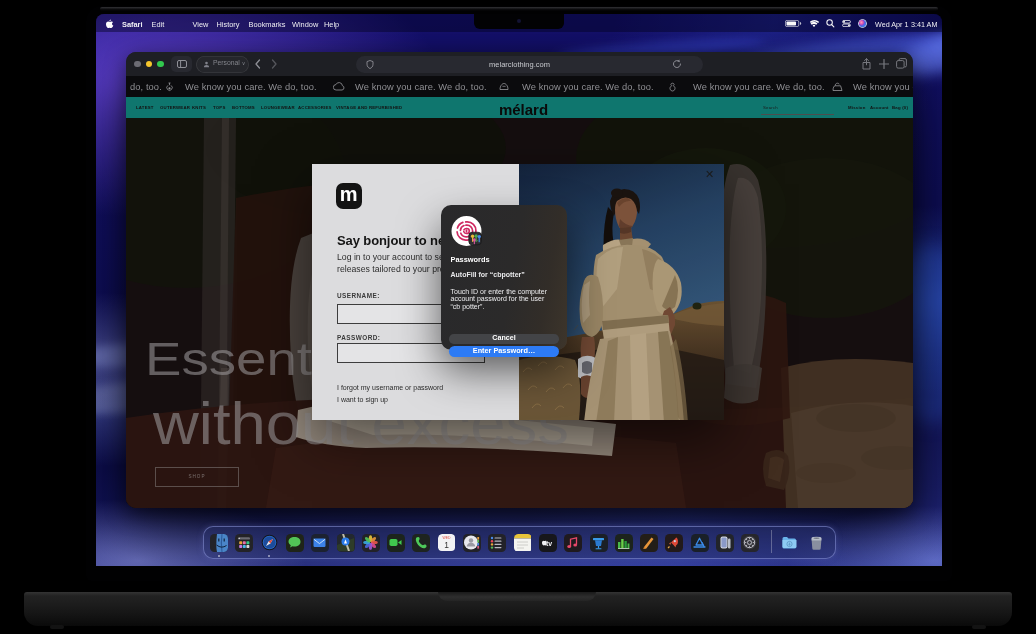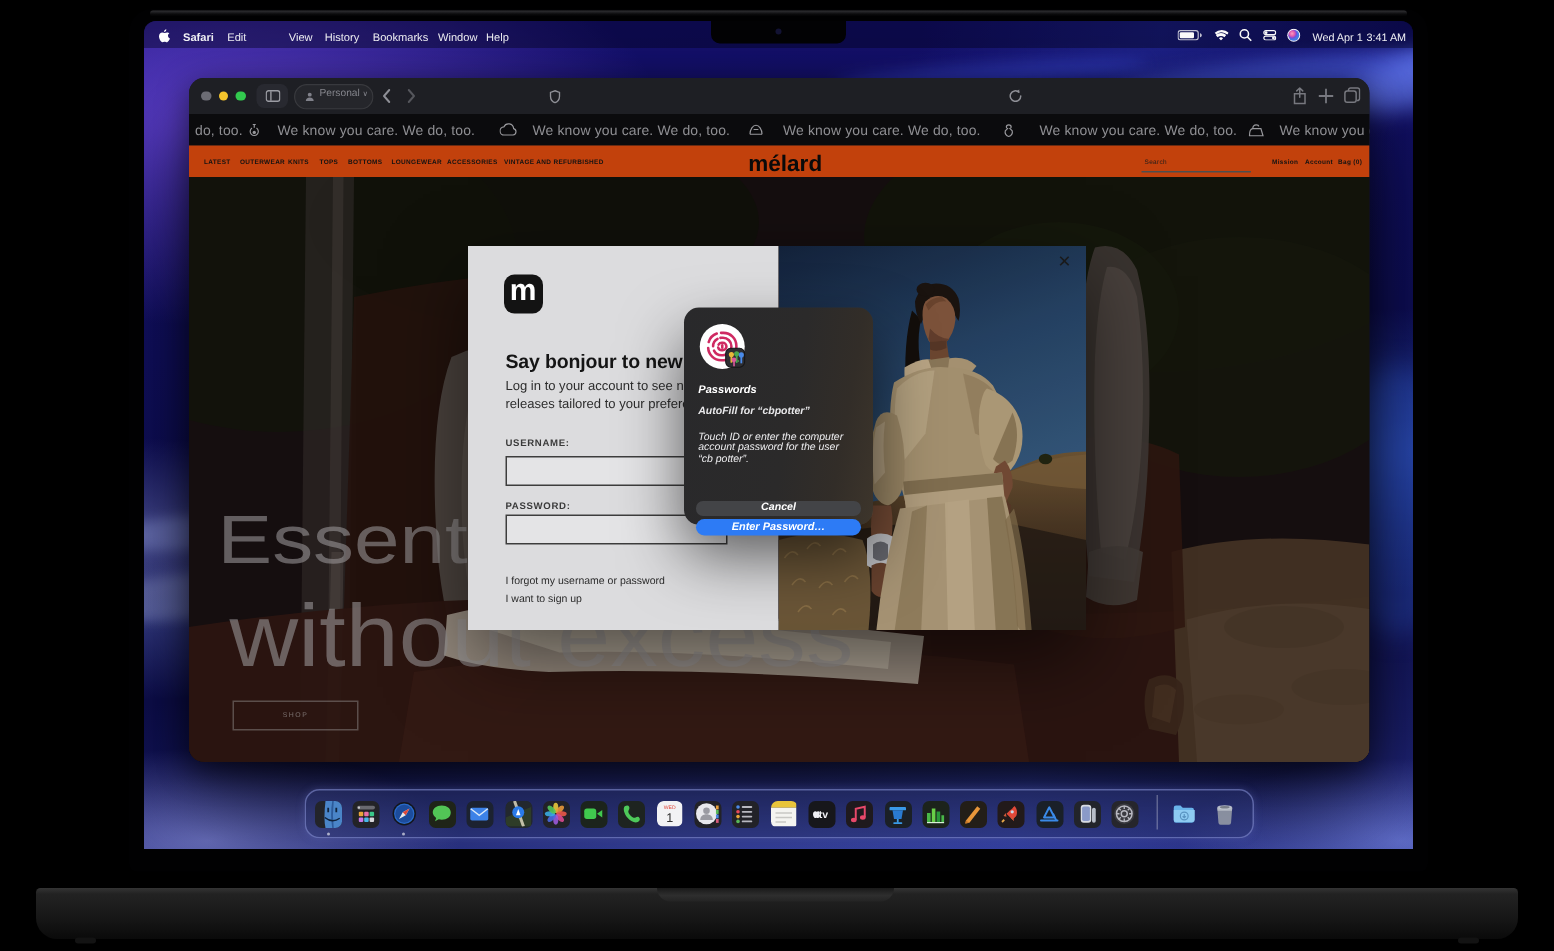--- a/index.html
+++ b/index.html
@@ -56,21 +56,21 @@
     text-align:center; line-height:17px; padding-right:20px; }
   .tbi { position:absolute; }
 
   
   #banner { position:absolute; left:0; top:24px; width:787px; height:21px; background:#0b0b0d;
     color:#8f8f93; font-size:9.3px; overflow:hidden; }
   #banner span { position:absolute; top:5.5px; white-space:nowrap; letter-spacing:.1px; }
   #banner svg { position:absolute; top:6px; }
 
   
-  #nav { position:absolute; left:0; top:45px; width:787px; height:21px; background:#c2410c; color:#131313; }
+  #nav { position:absolute; left:0; top:45px; width:787px; height:21px; background:#0f766e; color:#131313; }
   #nav .mi { position:absolute; top:8.2px; font-size:4.3px; font-weight:700; letter-spacing:.22px; white-space:nowrap; }
   #brand { position:absolute; left:0; top:3.5px; width:787px; text-align:center;
     font-size:15px; font-weight:700; letter-spacing:0; color:#0a0a0a; padding-left:8px; }
   #searchline { position:absolute; left:635px; top:16.5px; width:73px; height:0.5px; background:#4e4e4e; }
 
   
   #page { position:absolute; left:0; top:66px; width:787px; height:390px; background:#150e10; overflow:hidden; }
   #scene { position:absolute; inset:0; }
 
   
@@ -89,24 +89,24 @@
   #mclose { position:absolute; left:393px; top:4px; font-size:11px; color:#1a1a1a; }
   #mlogo { position:absolute; left:23.5px; top:18.5px; width:26.5px; height:26.5px; border-radius:7px;
     background:#131313; color:#fff; font-weight:700; font-size:20px; text-align:center; line-height:23px; }
   #mhead { position:absolute; left:25px; top:68.5px; font-size:13px; font-weight:700; color:#151515; white-space:nowrap; letter-spacing:-.1px; }
   #mbody { position:absolute; left:25px; top:87px; font-size:8.7px; color:#2d2d2d; line-height:12px; white-space:nowrap; }
   .mlabel { position:absolute; left:25px; font-size:6.4px; font-weight:700; letter-spacing:.45px; color:#3a3a3a; }
   .minput { position:absolute; left:25px; width:148px; height:20px; background:#e4e4e6; border:1px solid #3d3d3d; }
   .mlink { position:absolute; left:25px; font-size:7px; color:#2b2b2b; }
 
   
-  #dlg { position:absolute; left:330px; top:86.5px; width:126px; height:145px; z-index:40;
+  #dlg { position:absolute; left:315px; top:86.5px; width:126px; height:145px; z-index:40;
     border-radius:10px;
     background:linear-gradient(100deg,#29292b 0%,#2b2a2a 55%,#322d28 80%,#3d352b 100%);
-    box-shadow:0 20px 42px rgba(0,0,0,.6); color:#fff;font-style:italic; }
+    box-shadow:0 20px 42px rgba(0,0,0,.6); color:#fff; }
   #dlg .b1 { position:absolute; left:8px; top:113.5px; width:110px; height:10.5px; border-radius:5.5px;
     background:#2d7bf5; font-size:7.3px; font-weight:700; text-align:center; line-height:10.5px;margin-top:28px; }
   #dlg .b2 { position:absolute; left:8px; top:129.5px; width:110px; height:9.5px; border-radius:4.7px;
     background:#434447; font-size:7.1px; font-weight:700; text-align:center; line-height:9.5px; }
   .dtx { position:absolute; left:9.5px; white-space:nowrap; }
 
   
   #dock { position:absolute; left:107px; top:511.5px; width:633px; height:33px;
     border-radius:10px; background:rgba(44,52,112,.42);
     box-shadow:inset 0 0 0 1px rgba(150,160,230,.5), 0 0 6px rgba(120,130,220,.25); }
@@ -193,20 +193,21 @@
               <circle cx="4" cy="2.4" r="1.5" fill="#80818a"></circle>
               <path d="M1 7.2c0-1.7 1.3-2.7 3-2.7s3 1 3 2.7z" fill="#80818a"></path>
             </svg>
       <span class="tbi" style="left:87px;top:6.5px;color:#84858c;font-size:6.8px;">Personal <span style="font-size:5px;">∨</span></span>
       <svg class="tbi" style="left:128px;top:7px;" width="7" height="10" viewBox="0 0 7 10">
               <path d="M5.5 1 2 5l3.5 4" fill="none" stroke="#8e8f96" stroke-width="1.3" stroke-linecap="round" stroke-linejoin="round"></path>
             </svg>
       <svg class="tbi" style="left:145px;top:7px;" width="7" height="10" viewBox="0 0 7 10">
               <path d="M1.5 1 5 5 1.5 9" fill="none" stroke="#55565c" stroke-width="1.3" stroke-linecap="round" stroke-linejoin="round"></path>
             </svg>
+      <div id="urlfield">melarclothing.com</div>
       <svg class="tbi" style="left:240px;top:7.5px;" width="8" height="9" viewBox="0 0 8 9">
               <path d="M4 .5 7 1.6v2.6C7 6.5 5.6 7.9 4 8.5 2.4 7.9 1 6.5 1 4.2V1.6z" fill="none" stroke="#8e8f96" stroke-width="0.9"></path>
             </svg>
       <svg class="tbi" style="left:546px;top:7px;" width="10" height="10" viewBox="0 0 10 10">
               <path d="M8.5 5a3.5 3.5 0 1 1-1.2-2.6" fill="none" stroke="#8e8f96" stroke-width="1" stroke-linecap="round"></path>
               <path d="M7.5 0.6 7.4 2.9 5.3 2.2z" fill="#8e8f96"></path>
             </svg>
       <svg class="tbi" style="left:735px;top:5.5px;opacity:.8;" width="11" height="12" viewBox="0 0 11 12">
               <path d="M2 4.5h7v6.5H2z" fill="none" stroke="#8e8f96" stroke-width="1"></path>
               <path d="M5.5 0.8v6M3.5 2.6 5.5 0.7l2 1.9" fill="none" stroke="#8e8f96" stroke-width="1" stroke-linecap="round" stroke-linejoin="round"></path>

